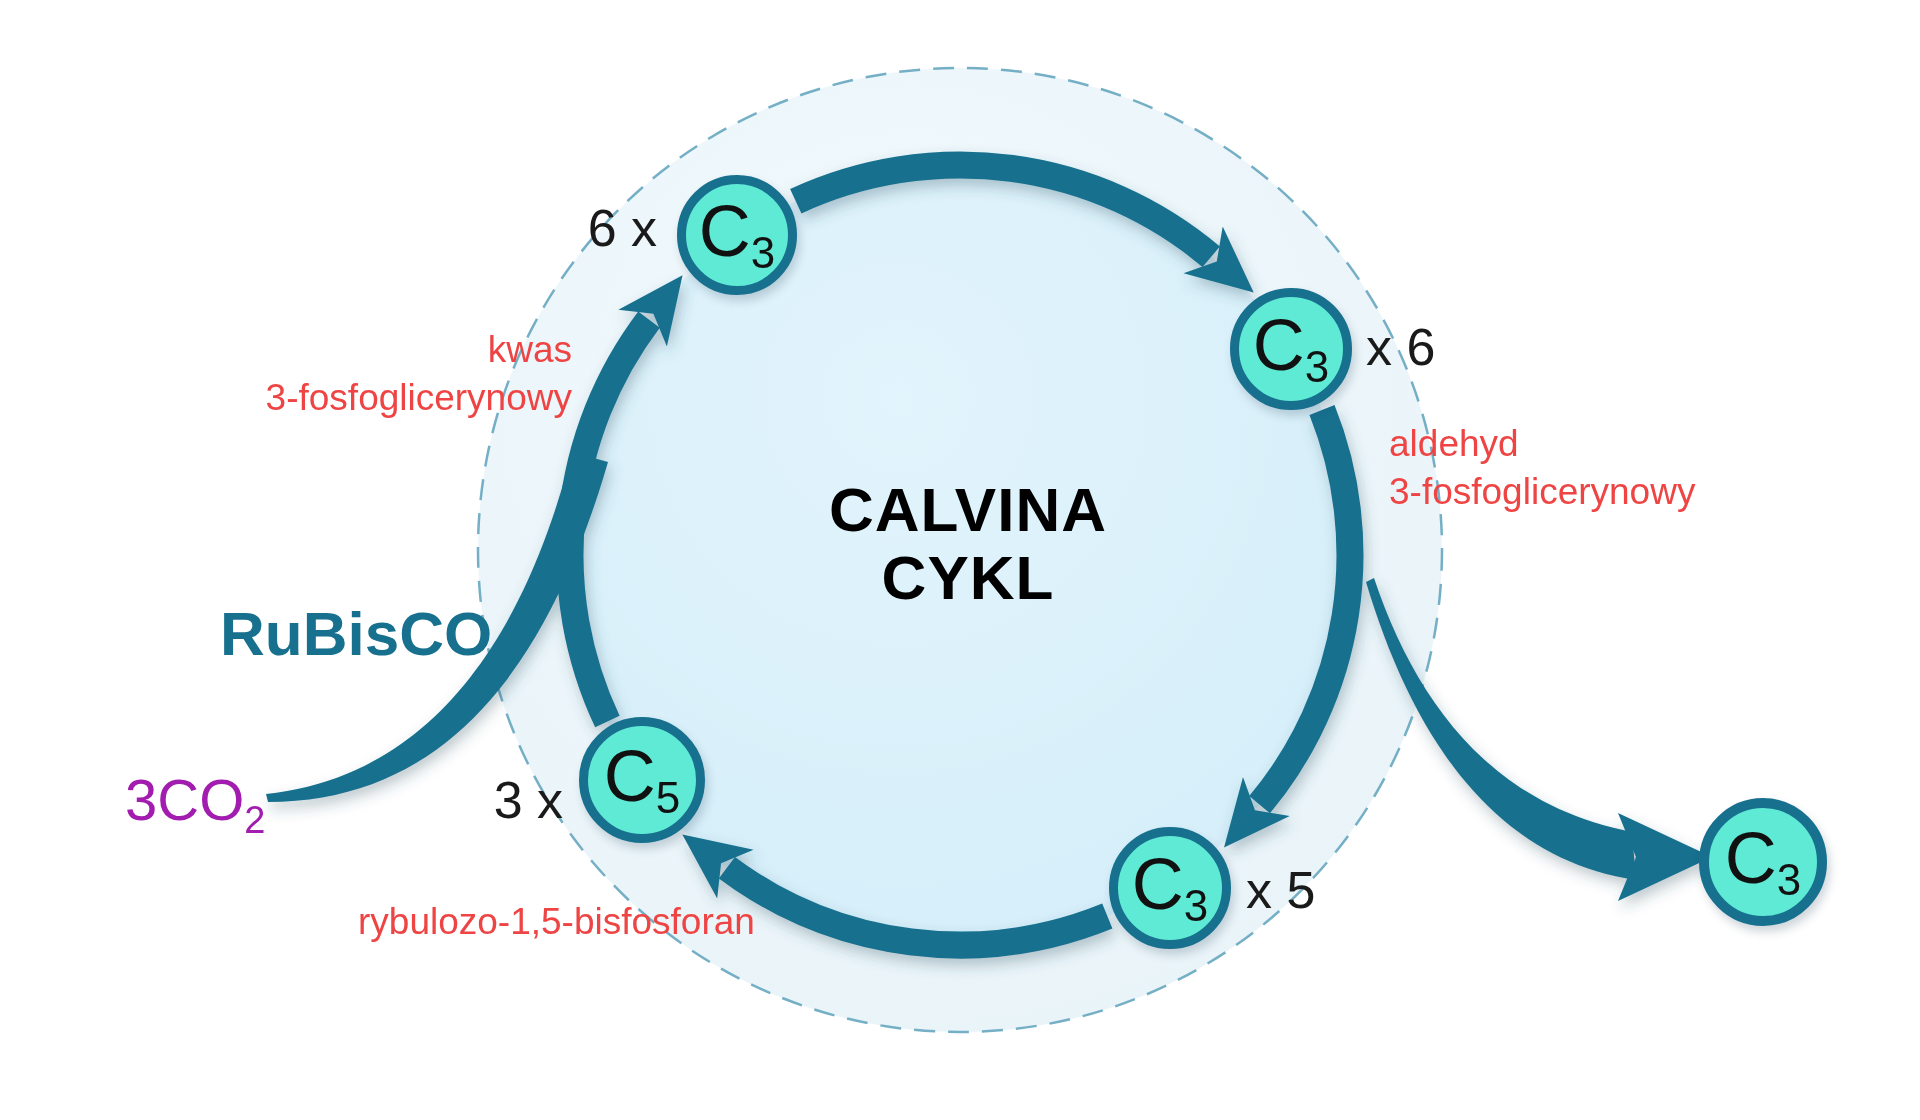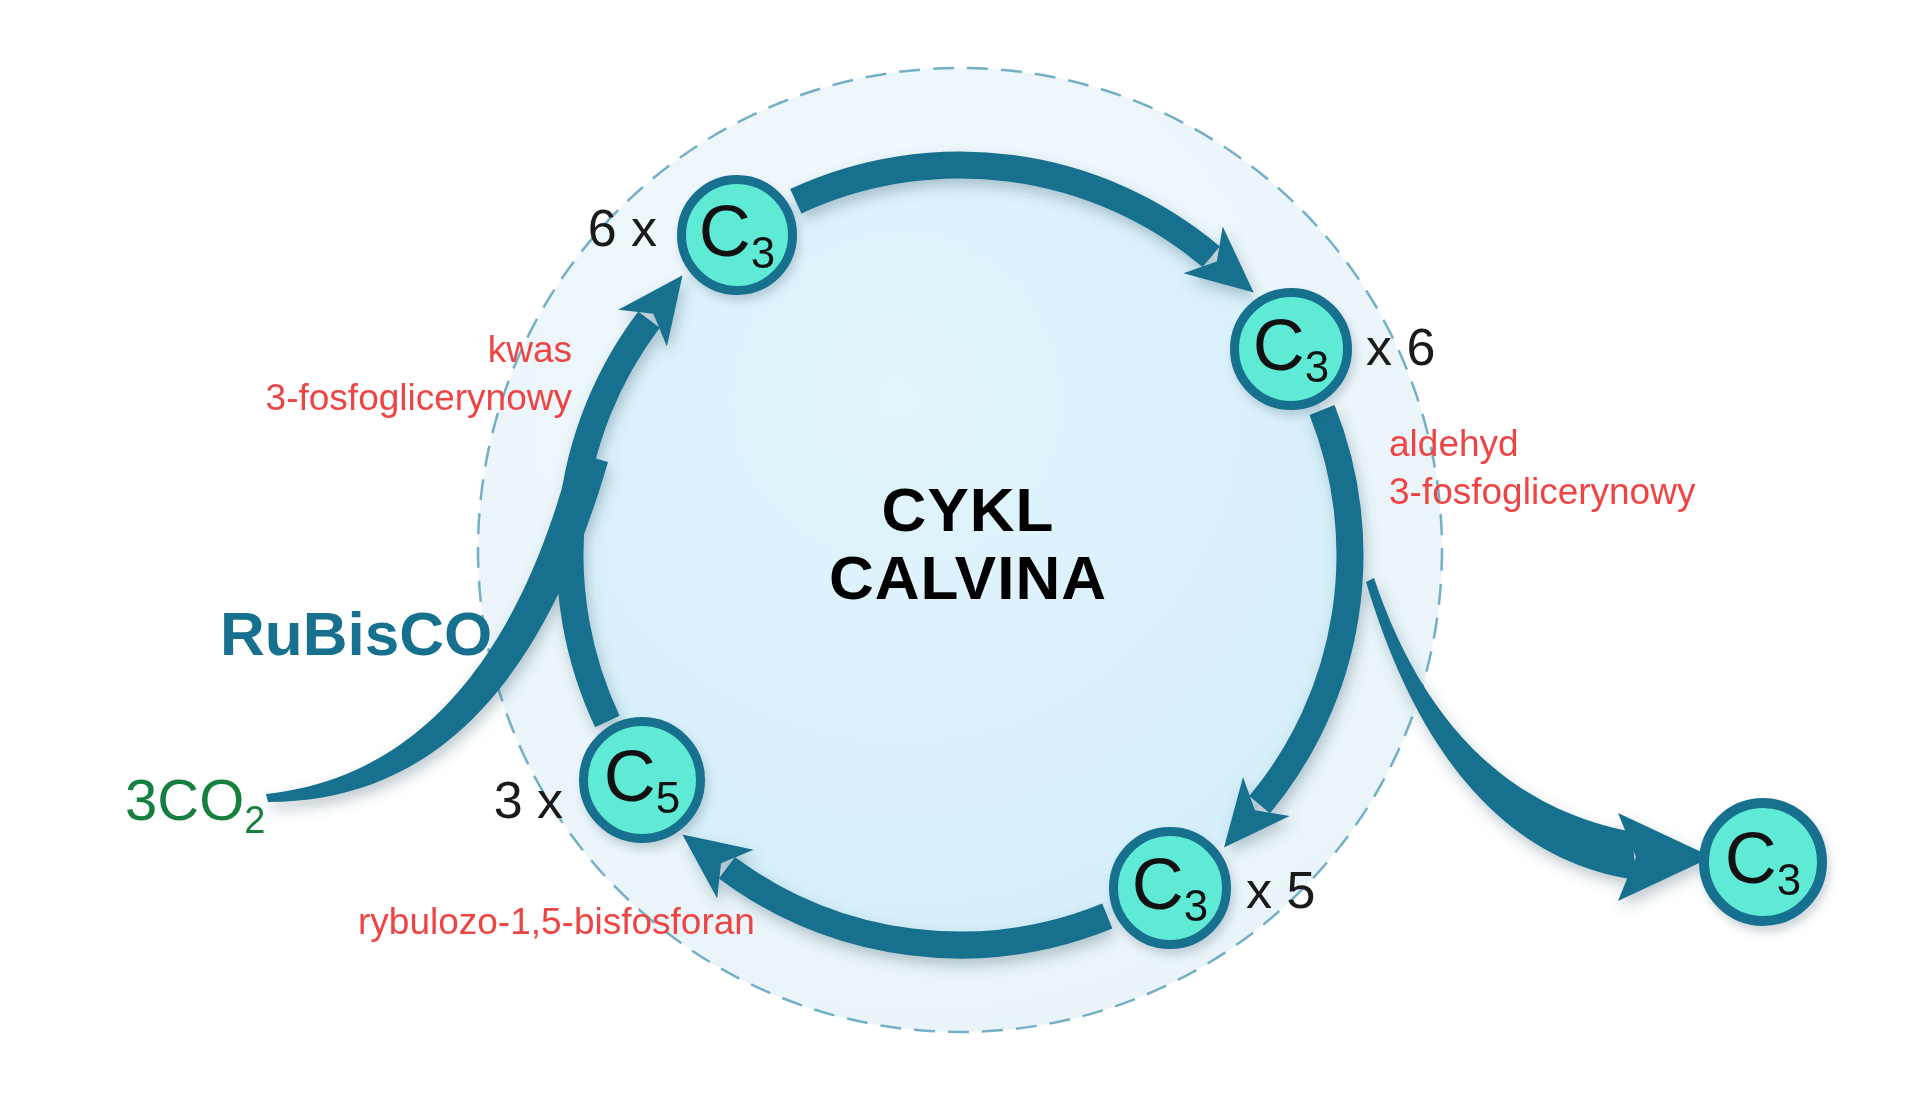--- a/index.html
+++ b/index.html
@@ -43,21 +43,21 @@
     font-weight: bold;
     color: #000;
     letter-spacing: 1px;
   }
   #enzyme-label {
     font-size: 62px;
     line-height: 72px;
     font-weight: bold;
     color: #17708e;
   }
-  #input-molecule { font-size: 58px; line-height: 70px; color: #15803d; }
+  #input-molecule { font-size: 58px; line-height: 70px; color: #a21caf; }
   #input-molecule .mol-sub { font-size: 38px; vertical-align: -0.35em; }
 </style>
 </head>
 <body>
 
 <div id="stage">
 
   <svg id="diagram-svg" width="1920" height="1120" viewBox="0 0 1920 1120">
     <defs>
       <radialGradient id="bandGrad" cx="45%" cy="35%" r="75%">
@@ -130,17 +130,17 @@
     <div>3-fosfoglicerynowy</div>
   </div>
 
   <div class="txt lbl left-align" style="left:358px; top:898px;">rybulozo-1,5-bisfosforan</div>
 
   <div class="txt" id="enzyme-label" style="left:220px; top:598px;">RuBisCO</div>
 
   <div class="txt" id="input-molecule" style="left:125px; top:765px;"><span>3CO</span><span class="mol-sub">2</span></div>
 
   <div class="txt" id="center-title" style="left:968px; top:476px;">
+    <div>CALVINA</div>
     <div>CYKL</div>
-    <div>CALVINA</div>
   </div>
 
 </div>
 
 </body></html>

